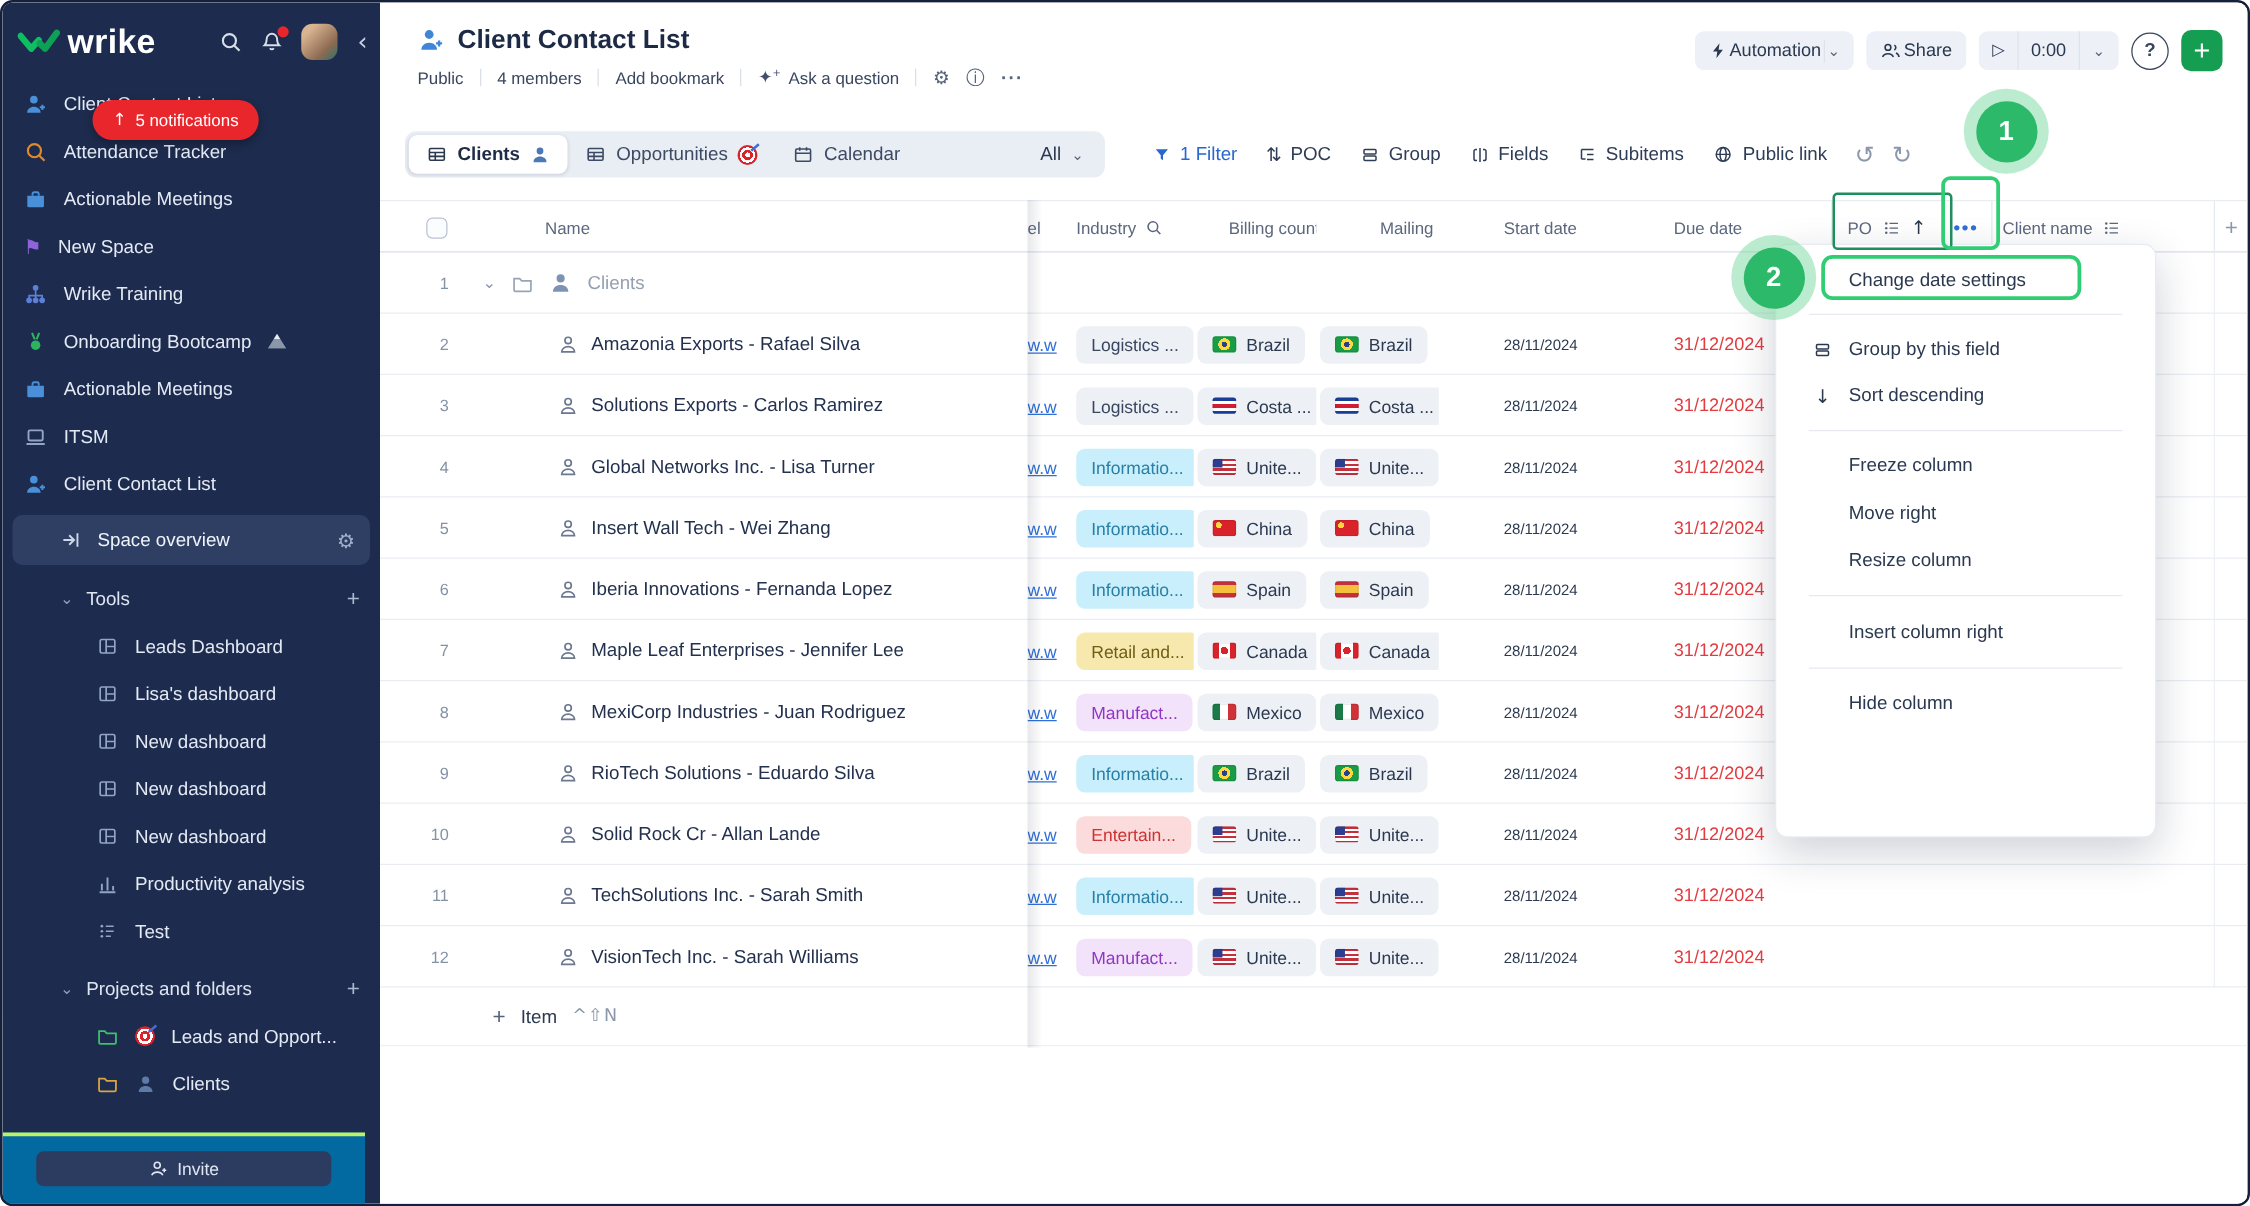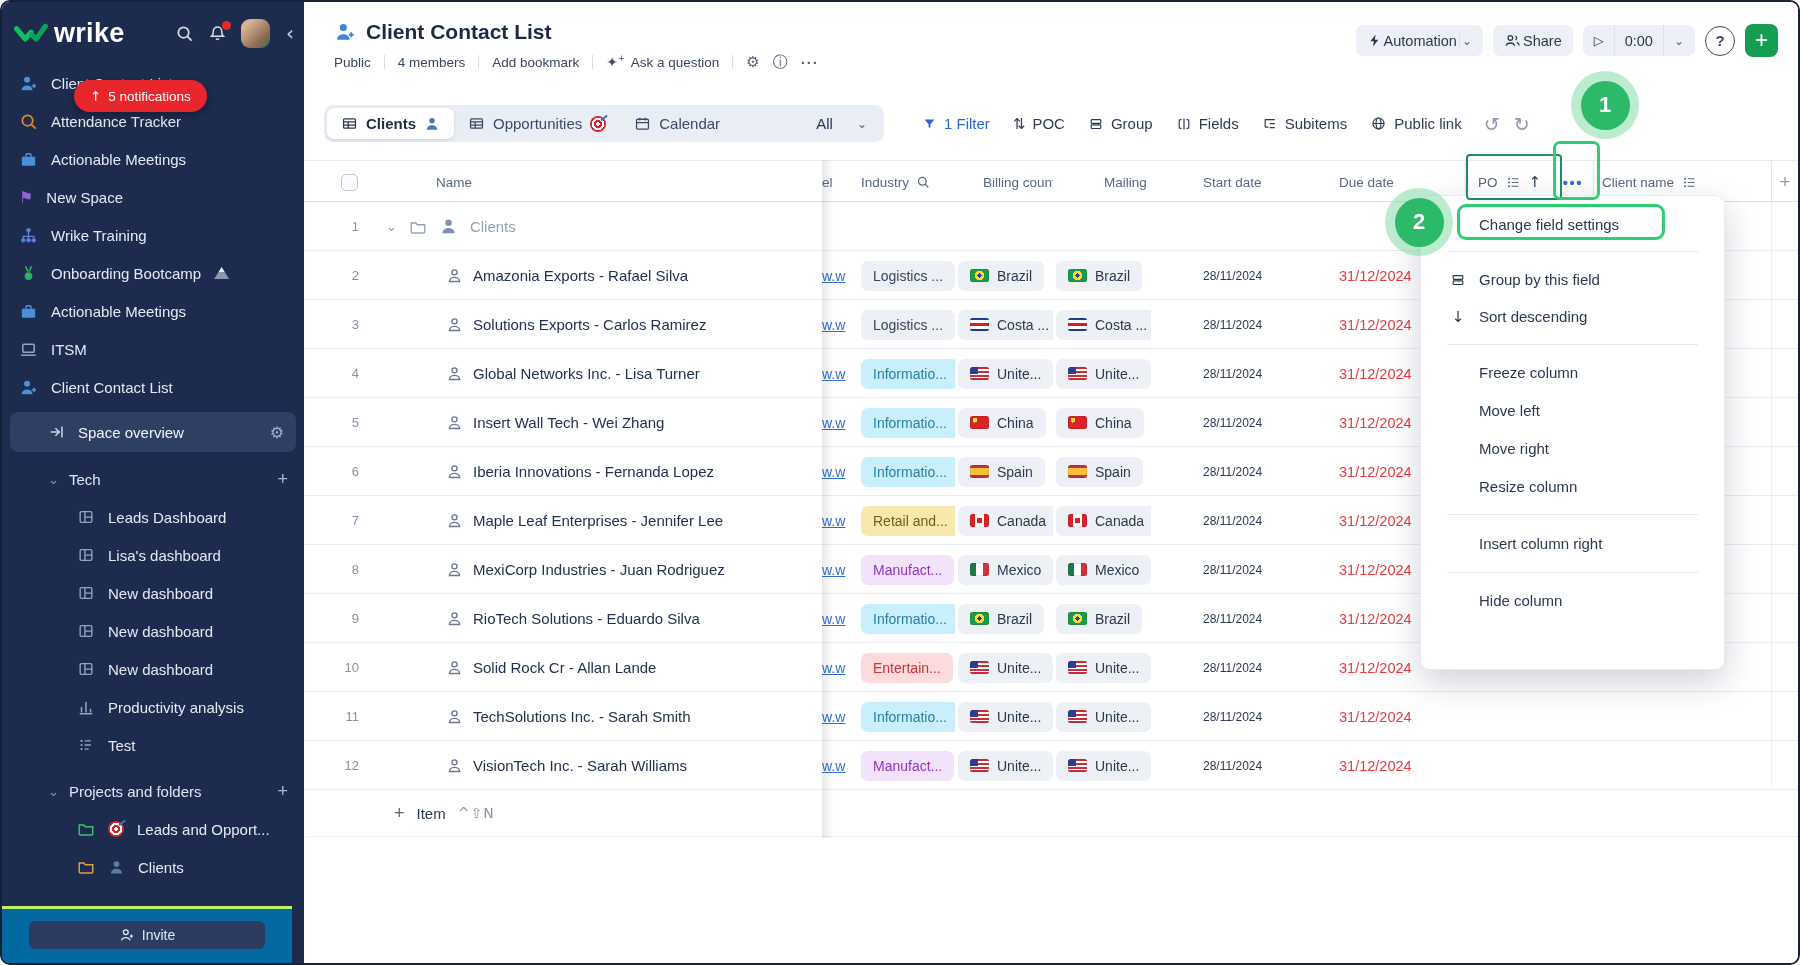--- a/index.html
+++ b/index.html
@@ -40,21 +40,21 @@
   .meta-ic{color:#55627a;font-size:15px;cursor:pointer}
   .topbtns{position:absolute;top:23px;right:20px;display:flex;align-items:center;gap:10px;height:31px}
   .pillbtn{display:flex;align-items:center;gap:2px;height:31px;padding:0 11px;border-radius:7px;background:#edf1f7;color:#2b3950;font-size:14.5px;cursor:pointer}
   .pill-sep{width:1px;height:31px;background:#dde3ec}
   .qbtn{width:30px;height:30px;border-radius:50%;border:1.7px solid #39465e;color:#39465e;display:flex;align-items:center;justify-content:center;font-size:15px;font-weight:bold;cursor:pointer}
   .addbtn{width:33px;height:33px;border-radius:8px;background:#159d52;color:#fff;display:flex;align-items:center;justify-content:center;font-size:23px;cursor:pointer}
   .tab-toolbar{display:flex;align-items:center;margin:31px 0 0 20px;height:37px}
   .tabbar{display:flex;align-items:center;height:37px;width:560px;background:#e9edf4;border-radius:9px;padding:3px}
   .tab{display:flex;align-items:center;gap:8px;height:31px;padding:0 14px;border-radius:7px;font-size:15px;color:#3c4a63;cursor:pointer;white-space:nowrap}
   .tab.active{background:#fff;color:#1e2b45;font-weight:bold;box-shadow:0 1px 3px rgba(30,43,69,.15)}
-  .tab-all{display:flex;align-items:center;gap:24px;margin-left:auto;padding:0 14px;font-size:15px;color:#2b3950;cursor:pointer}
+  .tab-all{display:flex;align-items:center;gap:8px;margin-left:auto;padding:0 14px;font-size:15px;color:#2b3950;cursor:pointer}
   .toolbar{display:flex;align-items:center;gap:23px;margin-left:38px;font-size:15px;color:#2e3c55}
   .tbtn{display:flex;align-items:center;gap:7px;cursor:pointer;white-space:nowrap}
   .tbtn.blue{color:#2867ce}
   .undoredo{display:flex;align-items:center;gap:14px;margin-left:22px;color:#8b97ab;font-size:19px}
   
   .grid{display:grid;grid-template-columns:66px 452px 26px 107px 98px 98px 172px 142px 128px 178px 1fr;align-items:center}
   .thead{height:42px;margin-top:18px;border-top:1px solid #e9edf2;border-bottom:1px solid #d8dfe8;font-size:13.5px;color:#5a677e}
   .th{display:flex;align-items:center;height:42px;overflow:hidden;white-space:nowrap}
   .th.c-name{padding-left:66px}
   .th.c-ind{padding-left:13px;gap:7px}
@@ -240,21 +240,21 @@
           <svg width="18" height="18" viewBox="0 0 20 20" stroke="currentColor" fill="none" stroke-width="1.7">
             <path d="M3 10h9M8.2 5.8L12.5 10l-4.3 4.2M15.5 4v12"></path>
           </svg>
         </span>
       <span>Space overview</span>
       <span class="gear g">⚙</span>
     </div>
 
     <div class="sec-head">
       <span class="chev g">⌄</span>
-      <span>Tech</span>
+      <span>Tools</span>
       <span class="plus">+</span>
     </div>
     <div class="sub-item">
       <span class="ic-gray">
           <svg width="18" height="18" viewBox="0 0 20 20" stroke="currentColor" fill="none" stroke-width="1.5">
             <rect x="3.5" y="4" width="13" height="12" rx="1.5"></rect>
             <path d="M8.8 4v12M8.8 10.2h7.7"></path>
           </svg>
         </span>
       <span>Leads Dashboard</span>
@@ -959,38 +959,37 @@
     <div class="additem">
       <span class="plusg">+</span>
       <span>Item</span>
       <span class="short g">^⇧N</span>
     </div>
 
     <div class="freeze-shadow"></div>
 
     <div class="menu-panel">
       <div class="hl-box"></div>
-      <div class="mi first">Change field settings</div>
+      <div class="mi first">Change date settings</div>
       <div class="mdiv"></div>
       <div class="mi iconed">
         <span class="mic">
             <svg width="16" height="16" viewBox="0 0 20 20" stroke="#2b3950" fill="none" stroke-width="1.5">
               <rect x="4" y="4.5" width="12" height="4.6" rx="1"></rect>
               <rect x="4" y="11" width="12" height="4.6" rx="1"></rect>
             </svg>
           </span>
         <span>Group by this field</span>
       </div>
       <div class="mi iconed">
         <span class="mic g">↓</span>
         <span>Sort descending</span>
       </div>
       <div class="mdiv"></div>
       <div class="mi">Freeze column</div>
-      <div class="mi" style="height:38px">Move left</div>
       <div class="mi" style="height:38px">Move right</div>
       <div class="mi" style="height:38px">Resize column</div>
       <div class="mdiv"></div>
       <div class="mi" style="height:39px">Insert column right</div>
       <div class="mdiv"></div>
       <div class="mi">Hide column</div>
     </div>
 
     <div class="box-po"></div>
     <div class="box-dots"></div>

